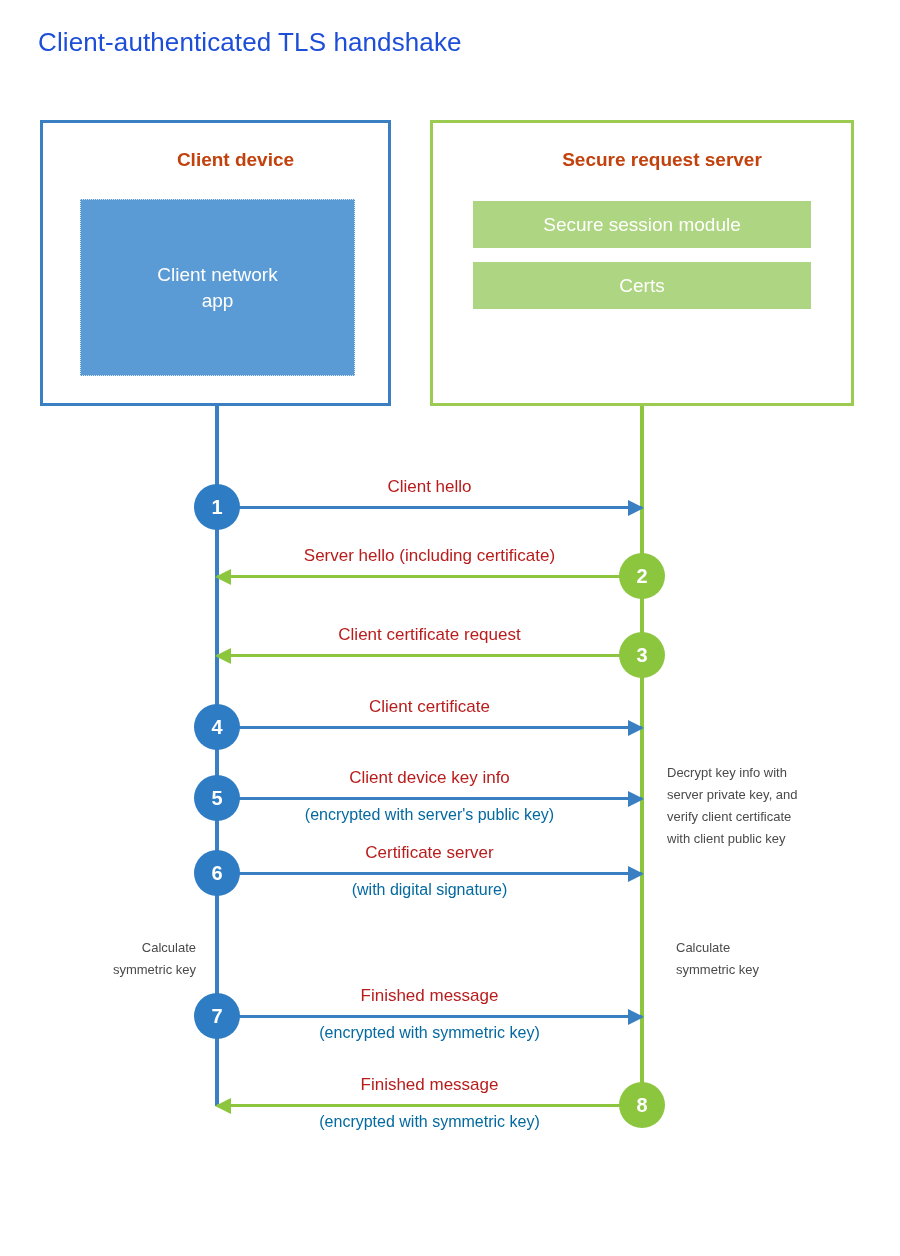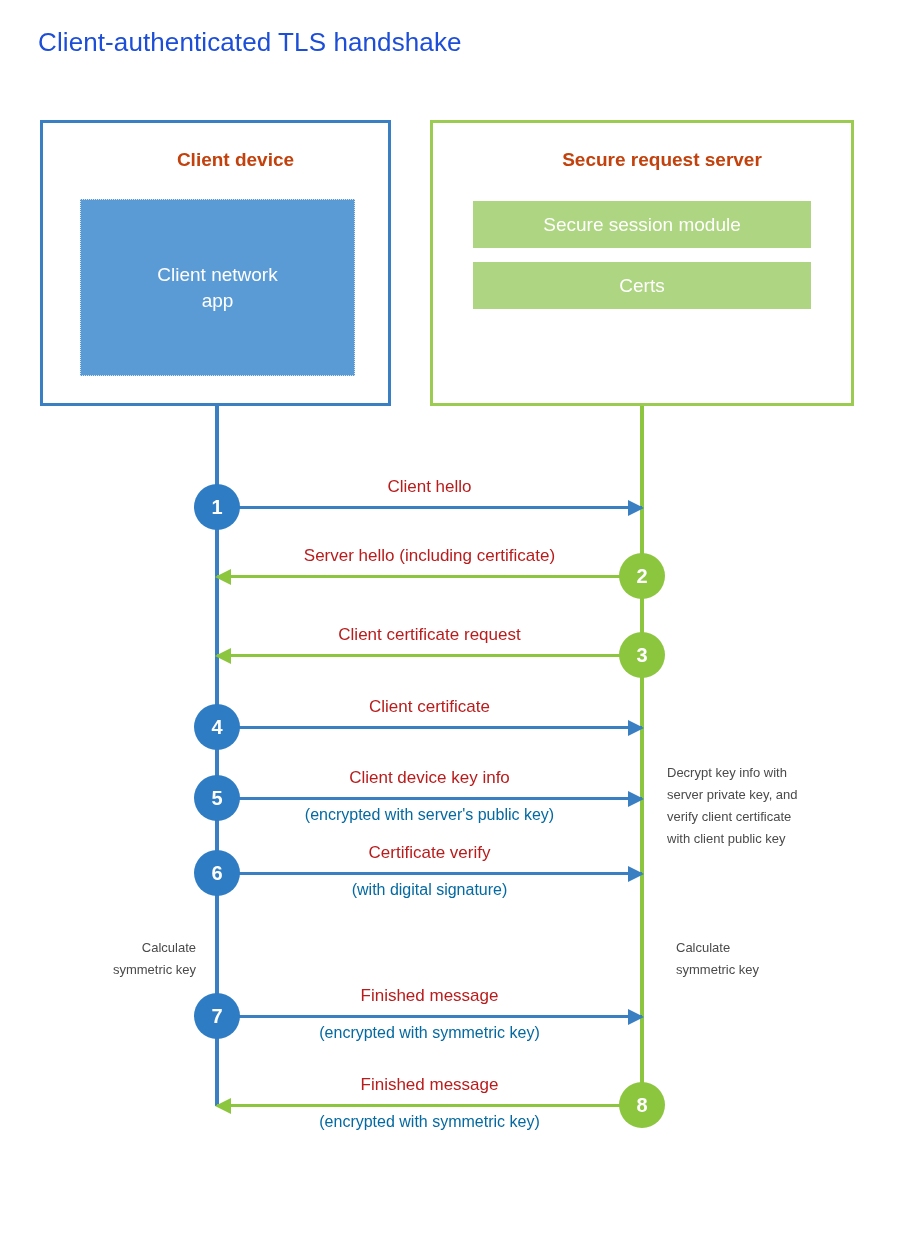--- a/index.html
+++ b/index.html
@@ -280,21 +280,21 @@
       <div class="arrow-shaft blue"></div>
       <div class="arrow-head right"></div>
       <div class="step-circle client">5</div>
       <div class="msg-label">Client device key info</div>
       <div class="msg-sublabel">(encrypted with server's public key)</div>
     </div>
     <div class="msg-row" style="top: 873px;">
       <div class="arrow-shaft blue"></div>
       <div class="arrow-head right"></div>
       <div class="step-circle client">6</div>
-      <div class="msg-label">Certificate verify</div>
+      <div class="msg-label">Certificate server</div>
       <div class="msg-sublabel">(with digital signature)</div>
     </div>
     <div class="msg-row" style="top: 1016px;">
       <div class="arrow-shaft blue"></div>
       <div class="arrow-head right"></div>
       <div class="step-circle client">7</div>
       <div class="msg-label">Finished message</div>
       <div class="msg-sublabel">(encrypted with symmetric key)</div>
     </div>
     <div class="msg-row" style="top: 1105px;">

